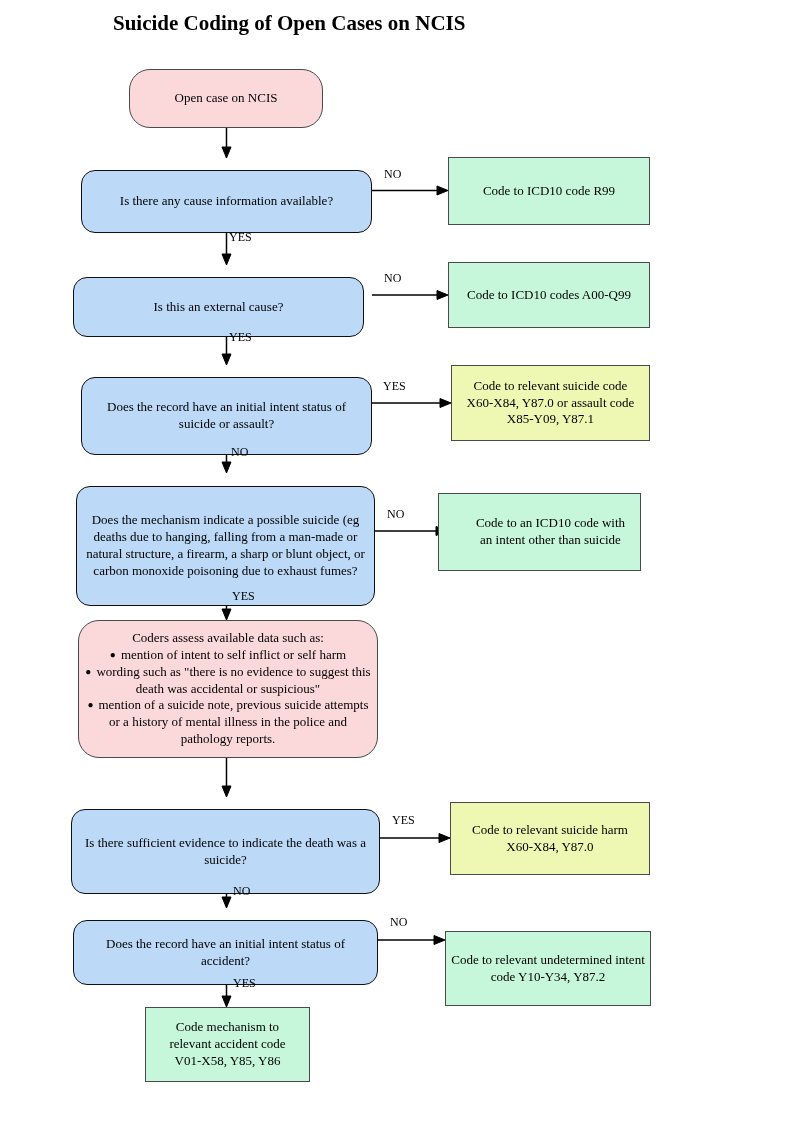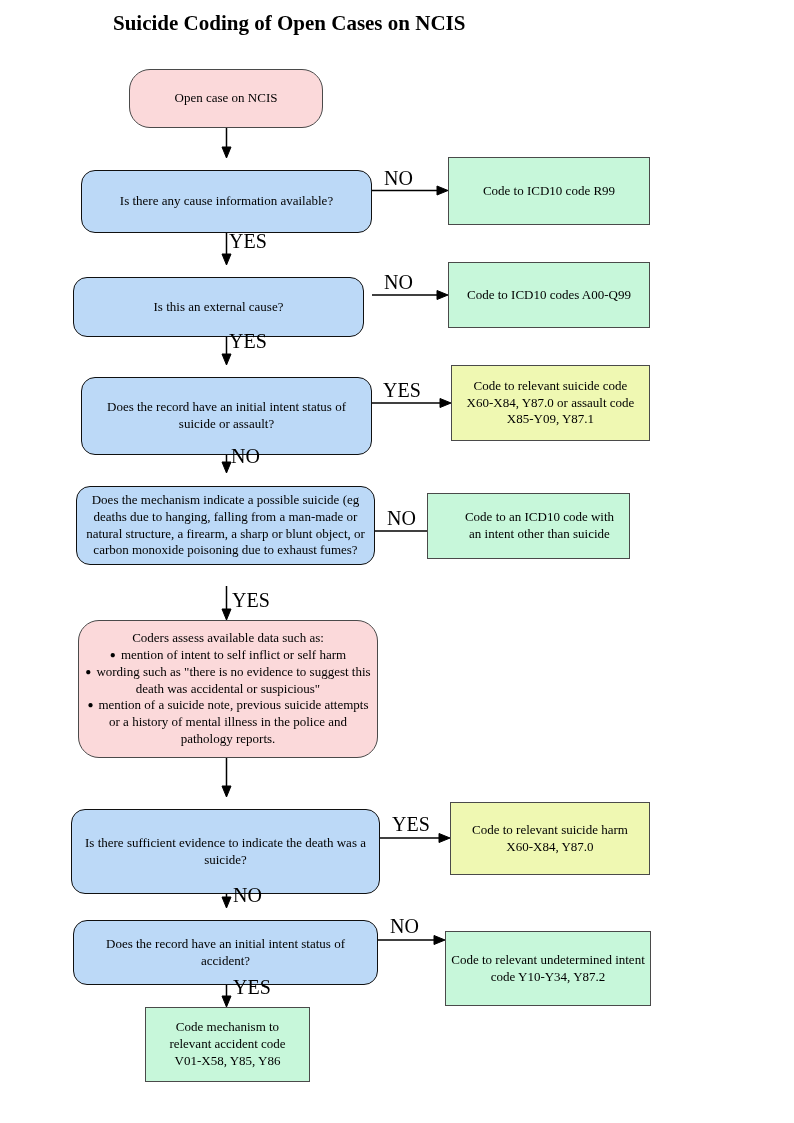--- a/index.html
+++ b/index.html
@@ -25,34 +25,34 @@
     padding:4px 10px;
   }
   .rect{border:1px solid #4a4a4a;}
   .rounded{border:1.5px solid #101010;border-radius:14px;margin-top:12px;}
   .pink{background:#fbd9da;border-radius:21px;}
   .blue{background:#bcd9f7;}
   .green{background:#c7f7da;}
   .yellow{background:#eff8b2;}
   .edge-label{
     position:absolute;
-    font-size:20px;line-height:1;
+    font-size:12px;line-height:1;
     white-space:nowrap;
     text-align:center;
   }
   
   #n-start   {left:129px;top:69px; width:194px;height:59px;}
   #n-qcause  {left:81px; top:158px;width:291px;height:63px;}
   #n-r99     {left:448px;top:157px;width:202px;height:68px;}
   #n-qext    {left:73px; top:265px;width:291px;height:60px;}
   #n-a00     {left:448px;top:262px;width:202px;height:66px;}
   #n-qintent {left:81px; top:365px;width:291px;height:78px;}
   #n-ysa     {left:451px;top:365px;width:199px;height:76px;padding:4px 8px;}
-  #n-qmech   {left:76px; top:474px;width:299px;height:79px;padding:4px 8px;}
-  #n-gother  {left:427px;top:493px;width:203px;height:66px;padding-left:32px;}
+  #n-qmech   {left:76px; top:474px;width:299px;height:120px;padding:4px 8px;}
+  #n-gother  {left:438px;top:493px;width:203px;height:78px;padding-left:32px;}
   #n-coders  {left:78px; top:620px;width:300px;height:138px;padding:6px 6px;flex-direction:column;}
   #n-qevid   {left:71px; top:797px;width:309px;height:85px;}
   #n-ysc     {left:450px;top:802px;width:200px;height:73px;}
   #n-qacc    {left:73px; top:908px;width:305px;height:65px;}
   #n-gundet  {left:445px;top:903px;width:206px;height:75px;padding:6px 4px;margin-top:28px;}
   #n-gacc    {left:145px;top:1007px;width:165px;height:75px;}
   
   .bullet-line{display:block;width:100%;text-align:center;}
   .bullet-glyph{font-size:10px;margin-right:5px;vertical-align:1px;}
   

